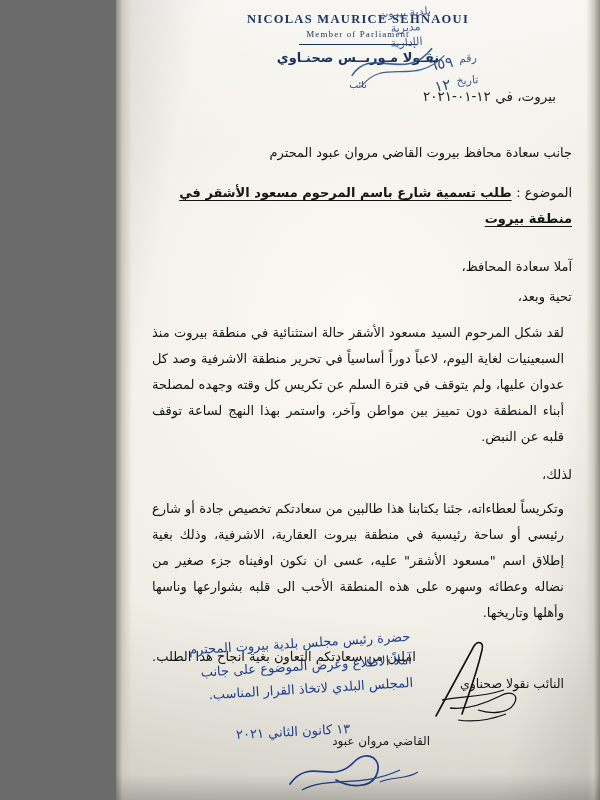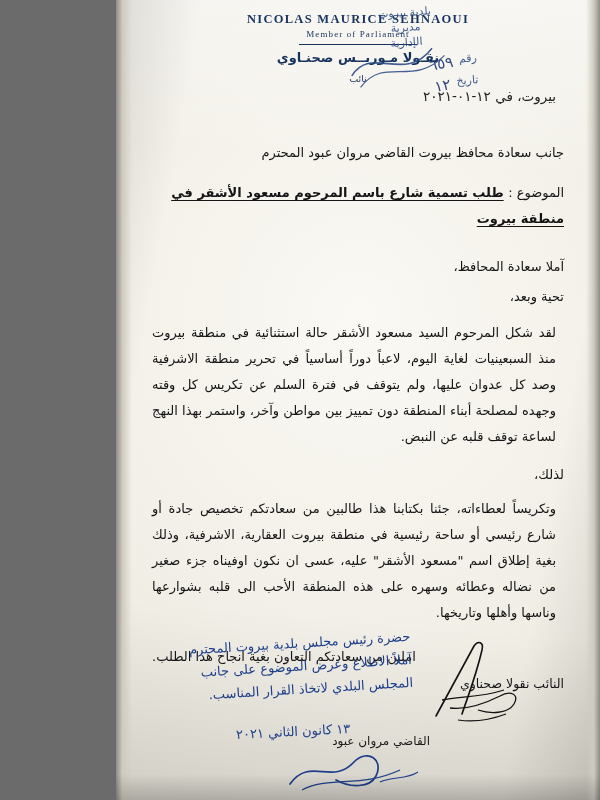--- a/index.html
+++ b/index.html
@@ -76,21 +76,21 @@
   }
   .lh-name-ar {
     font-size: 13px;
     color: #17335e;
     letter-spacing: 2px;
     font-weight: 700;
   }
   .lh-role-ar {
     font-size: 9.5px;
     color: #17335e;
-    margin-top: 8px;
+    margin-top: 14px;
   }
 
   
   .stamp {
     position: absolute;
     top: -2px;
     right: 118px;
     width: 150px;
     height: 86px;
     transform: rotate(-4deg);
@@ -127,21 +127,21 @@
   .date-line {
     position: absolute;
     top: 88px;
     right: 44px;
     font-size: 13.5px;
     color: #222;
   }
   .body {
     position: absolute;
     top: 140px;
-    right: 36px;
+    right: 28px;
     left: 36px;
     text-align: right;
     font-size: 13px;
     line-height: 2.0;
     color: #151515;
   }
   .to-line { font-size: 13px; margin-bottom: 14px; }
   .subject {
     font-weight: 700;
     margin-bottom: 22px;

